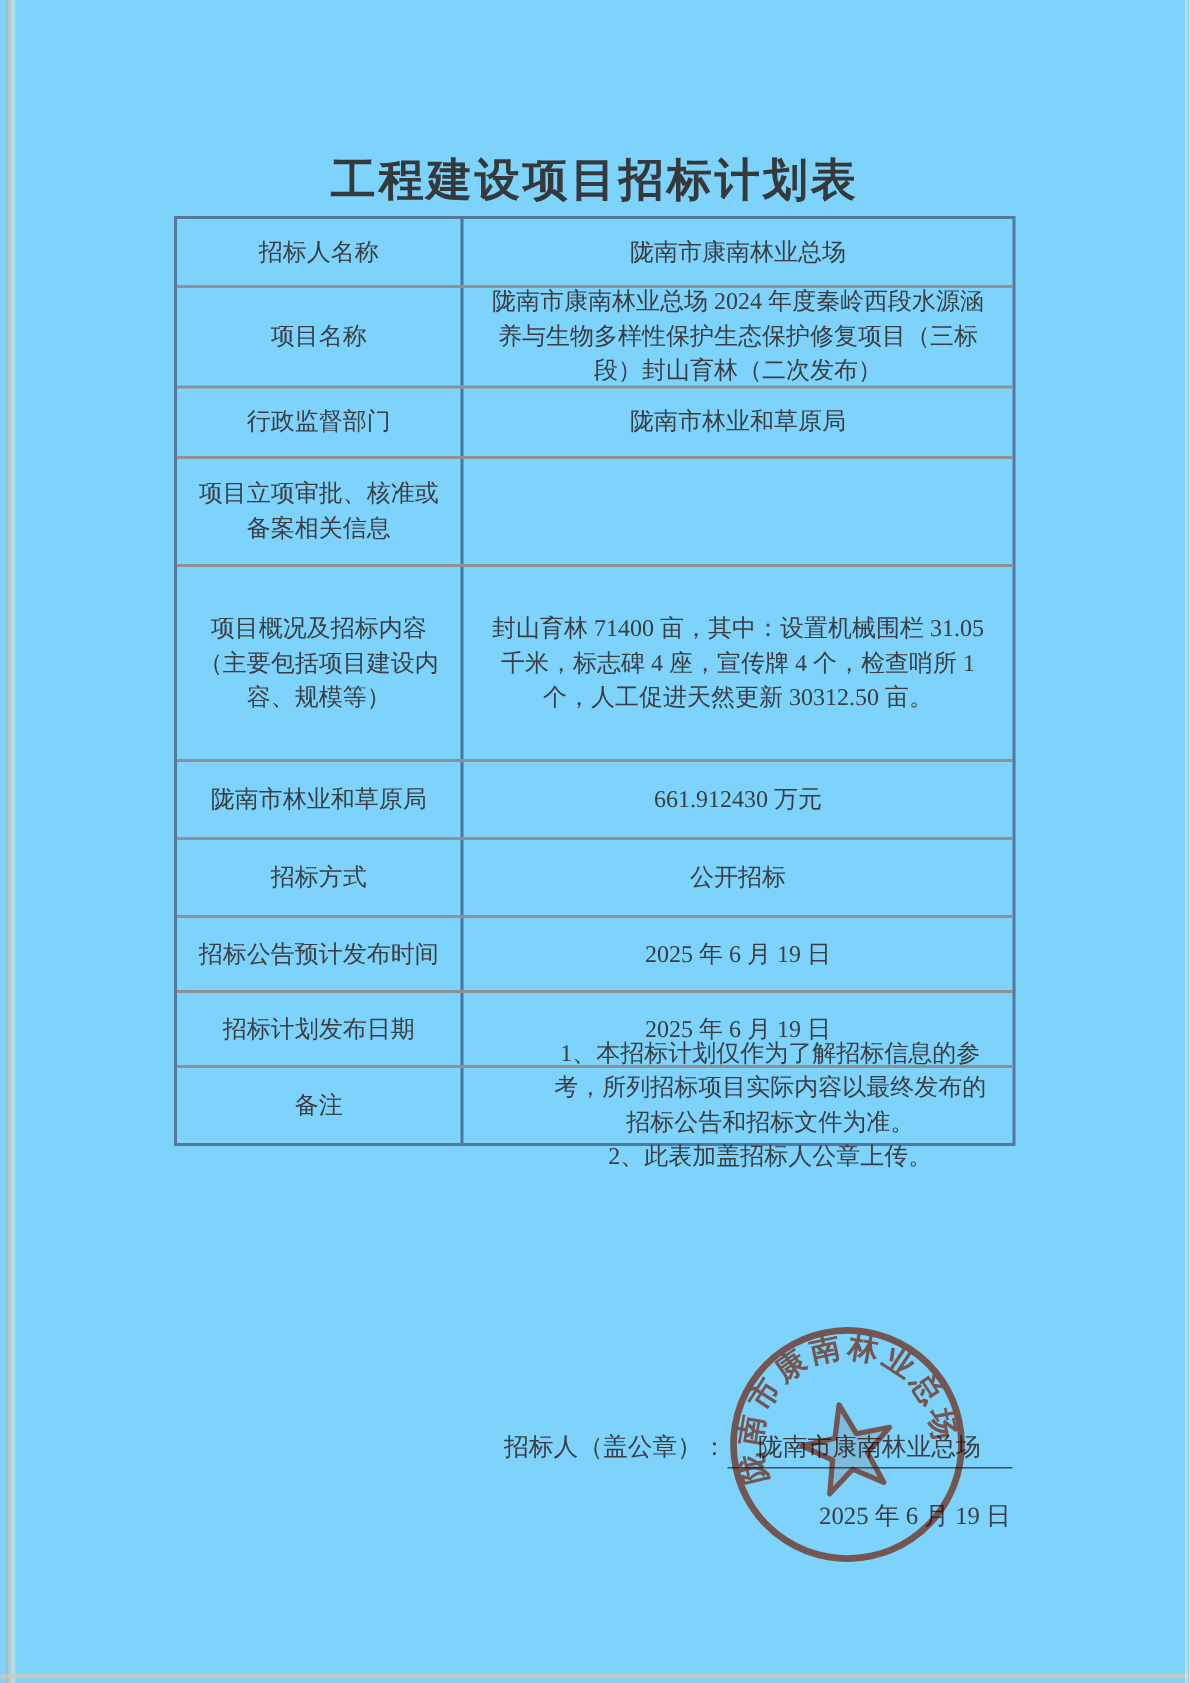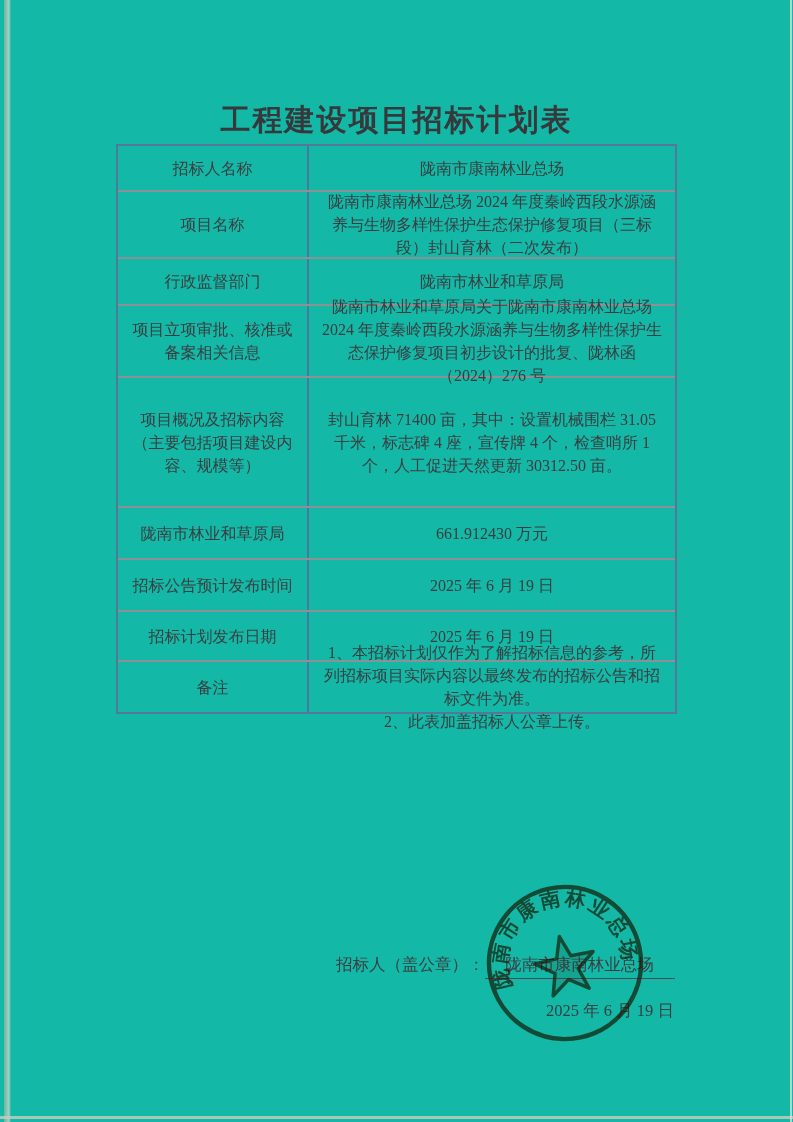--- a/index.html
+++ b/index.html
@@ -1,19 +1,19 @@
 <!DOCTYPE html>
 <html><head>
 <meta charset="utf-8">
 <style>
   html,body{margin:0;padding:0;background:#e9e9e6;}
   .page{
     position:relative;
     width:793px;height:1122px;
-    background:#14b8a6;
+    background:#7dd3fc;
     font-family:"Liberation Serif","DejaVu Serif",serif;
     color:#3a3e42;
     overflow:hidden;
   }
   
   .edge-left{position:absolute;left:4px;top:0;width:7px;height:100%;
     background:linear-gradient(to right,#a9ae9d,#e3e6da 70%,rgba(255,255,255,0));opacity:.65;}
   .edge-bottom{position:absolute;left:0;bottom:3px;width:100%;height:3px;background:#c9ccbe;opacity:.8;}
   .edge-right{position:absolute;right:1px;top:0;width:2px;height:100%;background:#dcdcd4;opacity:.8;}
 
@@ -95,29 +95,32 @@
     <div class="trow">
       <div class="cell label">项目名称</div>
       <div class="cell value">陇南市康南林业总场 2024 年度秦岭西段水源涵养与生物多样性保护生态保护修复项目（三标段）封山育林（二次发布）</div>
     </div>
     <div class="trow">
       <div class="cell label">行政监督部门</div>
       <div class="cell value">陇南市林业和草原局</div>
     </div>
     <div class="trow">
       <div class="cell label">项目立项审批、核准或备案相关信息</div>
-      <div class="cell value">陇南市林业和草原局关于陇南市康南林业总场 2024 年度秦岭西段水源涵养与生物多样性保护生态保护修复项目初步设计的批复、陇林函（2024）276 号</div>
     </div>
     <div class="trow">
       <div class="cell label">项目概况及招标内容（主要包括项目建设内容、规模等）</div>
       <div class="cell value">封山育林 71400 亩，其中：设置机械围栏 31.05 千米，标志碑 4 座，宣传牌 4 个，检查哨所 1 个，人工促进天然更新 30312.50 亩。</div>
     </div>
     <div class="trow">
       <div class="cell label">陇南市林业和草原局</div>
       <div class="cell value">661.912430 万元</div>
+    </div>
+    <div class="trow">
+      <div class="cell label">招标方式</div>
+      <div class="cell value">公开招标</div>
     </div>
     <div class="trow">
       <div class="cell label">招标公告预计发布时间</div>
       <div class="cell value">2025 年 6 月 19 日</div>
     </div>
     <div class="trow">
       <div class="cell label">招标计划发布日期</div>
       <div class="cell value">2025 年 6 月 19 日</div>
     </div>
     <div class="trow">

